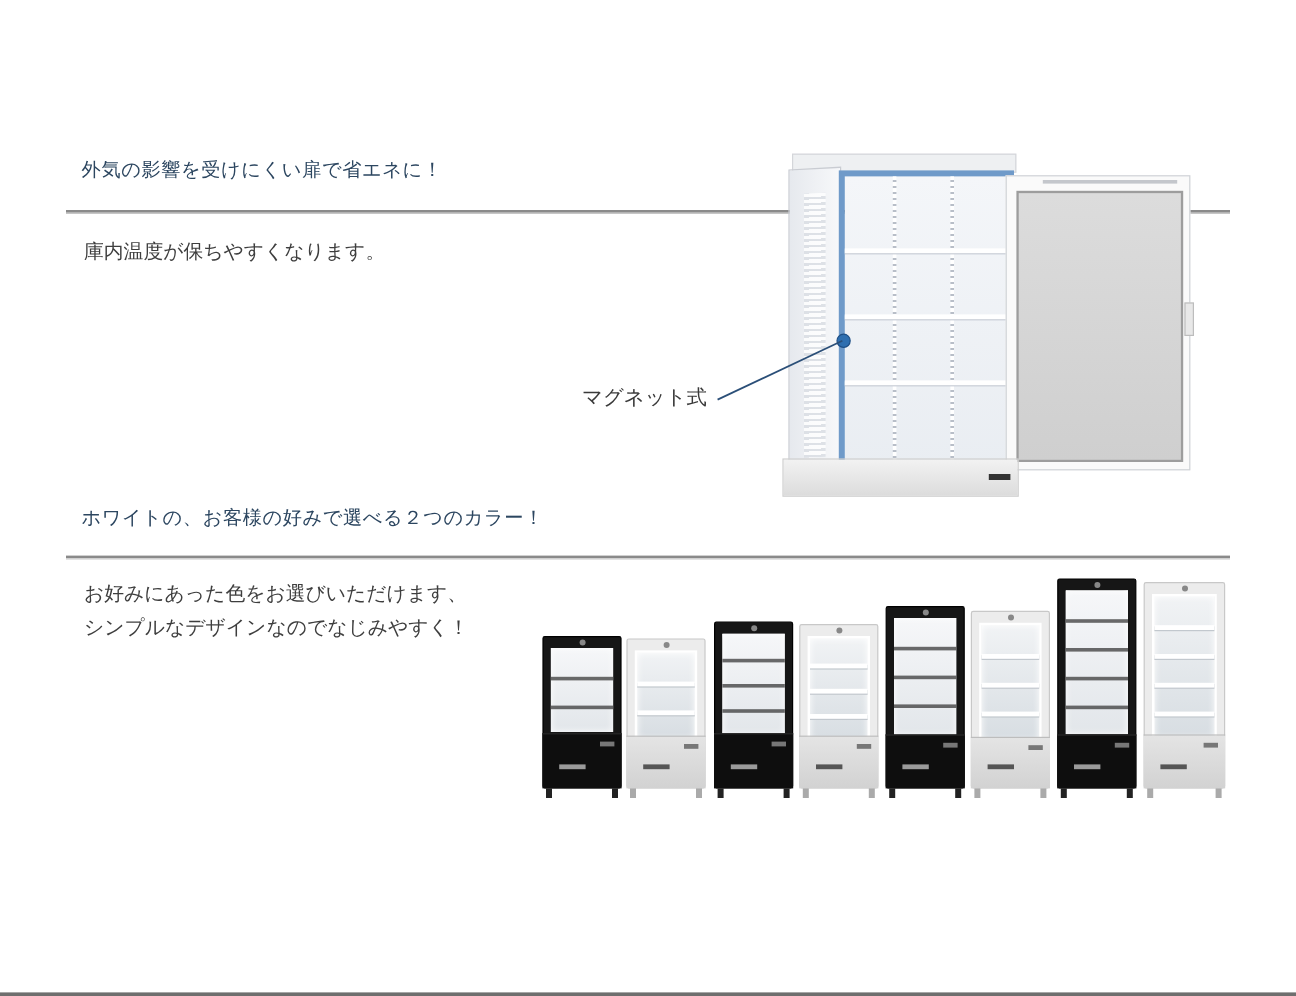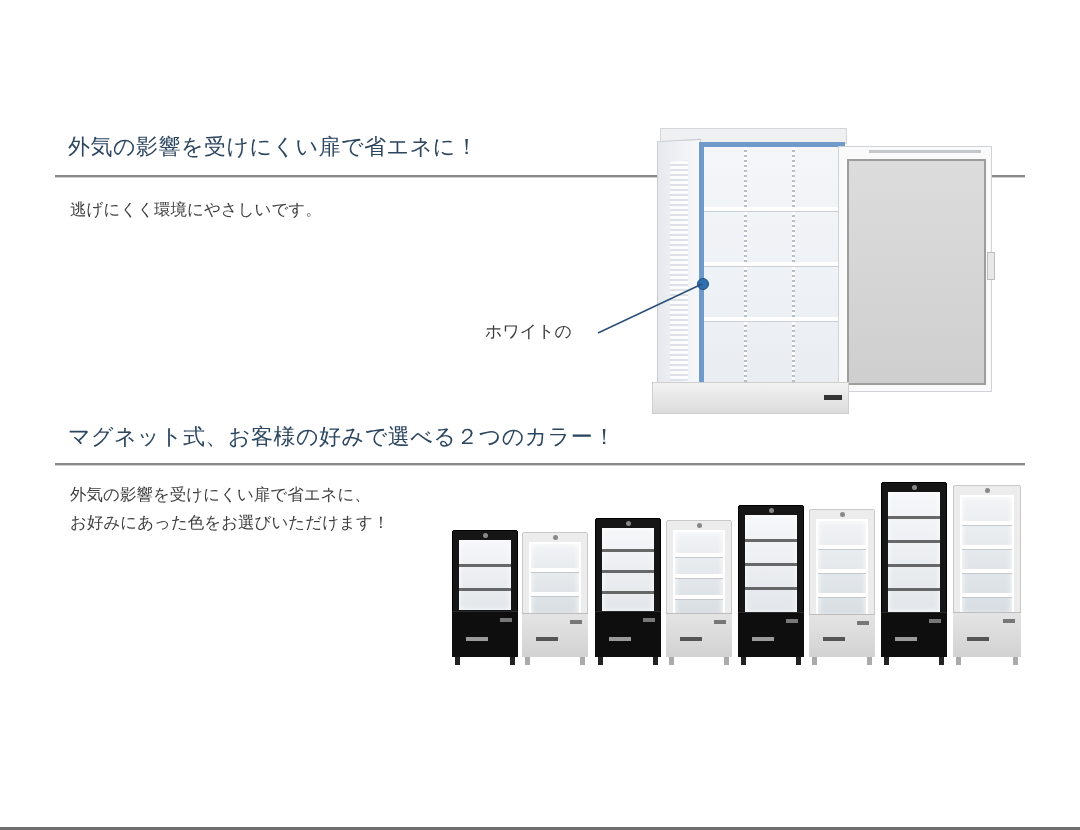--- a/index.html
+++ b/index.html
@@ -3,21 +3,21 @@
   <meta charset="utf-8">
   <style>
     html, body { margin:0; padding:0; }
     body {
       width:1080px; height:830px; position:relative; overflow:hidden;
       background:#ffffff;
       font-family:"DejaVu Sans", "Liberation Sans", sans-serif;
     }
     .heading {
       position:absolute; left:68px; margin:0;
-      font-size:22px; font-weight:normal; letter-spacing:0.5px;
+      font-size:16px; font-weight:normal; letter-spacing:0.5px;
       color:#2c4660; white-space:nowrap;
     }
     .divider {
       position:absolute; left:55px; width:970px; height:2px;
       background:#8a8a8a; border-bottom:1px solid #d0d0d0;
     }
     .body-text {
       position:absolute; left:70px; margin:0;
       font-size:16.5px; line-height:28px; color:#3e3e3e; white-space:nowrap;
     }
@@ -82,21 +82,21 @@
 
     .bottom-rule { position:absolute; left:0; top:827px; width:1080px; height:3px; background:#6e6e6e; }
   </style>
 </head>
 <body>
 
 <h2 class="heading" style="top:132px;">外気の影響を受けにくい扉で省エネに！</h2>
 <div class="divider" style="top:175px;"></div>
 
 <p class="body-text" style="top:196px;">
-  <span>逃げにくく環境にやさしいです。</span>
+  <span>庫内温度が保ちやすくなります。</span>
 </p>
 
 <div class="big-fridge">
   <div class="bf-top"></div>
   <div class="bf-side">
       <div class="bf-side-lines"></div>
     </div>
   <div class="bf-door">
     <div class="bf-rail" style="left:40px;"></div>
     <div class="bf-rail" style="left:88px;"></div>
@@ -110,28 +110,28 @@
     <div class="bf-open-glass"></div>
     <div class="bf-handle"></div>
   </div>
   <div class="bf-base"></div>
   <div class="bf-badge"></div>
 </div>
 
 <svg class="leader" width="1080" height="830">
   <line x1="598" y1="333" x2="702" y2="284" stroke="#2b4f78" stroke-width="1.5"></line>
 </svg>
-<div class="callout-label">ホワイトの</div>
-
-<h2 class="heading" style="top:422px;">マグネット式、お客様の好みで選べる２つのカラー！</h2>
+<div class="callout-label">マグネット式</div>
+
+<h2 class="heading" style="top:422px;">ホワイトの、お客様の好みで選べる２つのカラー！</h2>
 <div class="divider" style="top:463px;"></div>
 
 <p class="body-text" style="top:481px;">
-  <span>外気の影響を受けにくい扉で省エネに、</span>
-  <span>お好みにあった色をお選びいただけます！</span>
+  <span>お好みにあった色をお選びいただけます、</span>
+  <span>シンプルなデザインなのでなじみやすく！</span>
 </p>
 
 <div class="lineup">
 
   <div class="unit black" style="left:4px; width:66px; height:135px;">
     <div class="cab"></div>
     <div class="lock"></div>
     <div class="glass" style="height:70px;">
         <div class="shelf" style="top:24px;"></div>
         <div class="shelf" style="top:48px;"></div>

